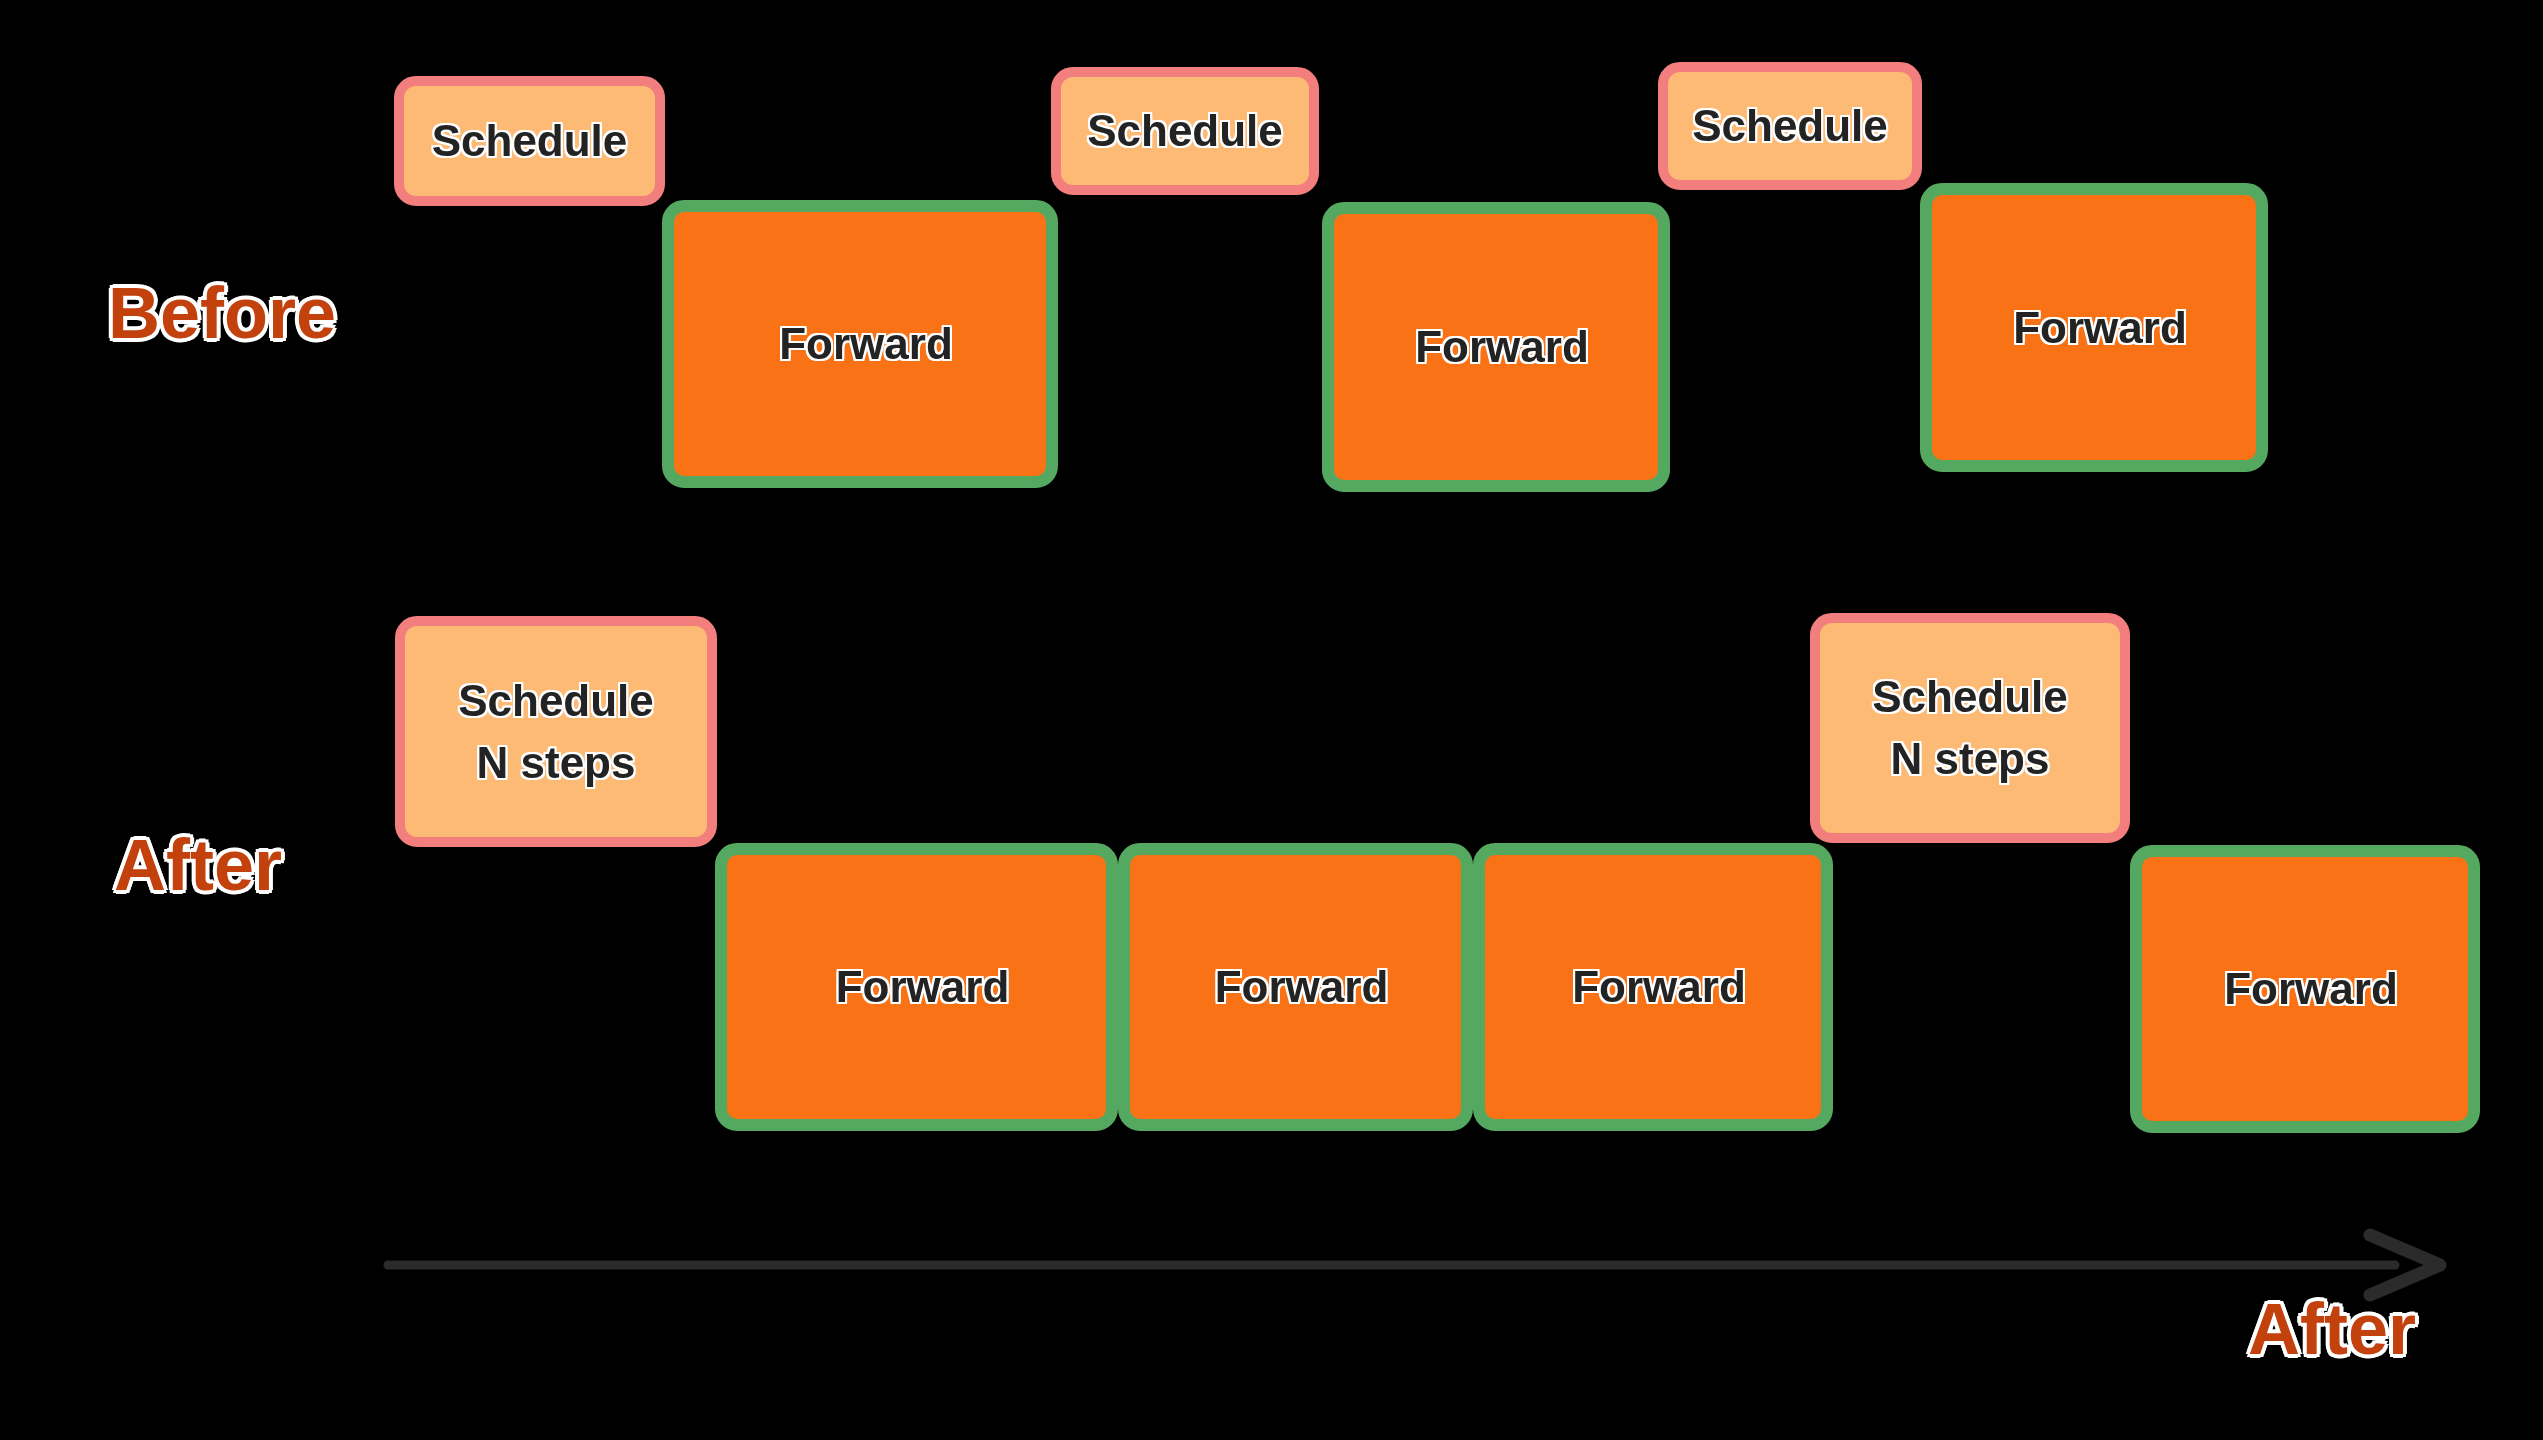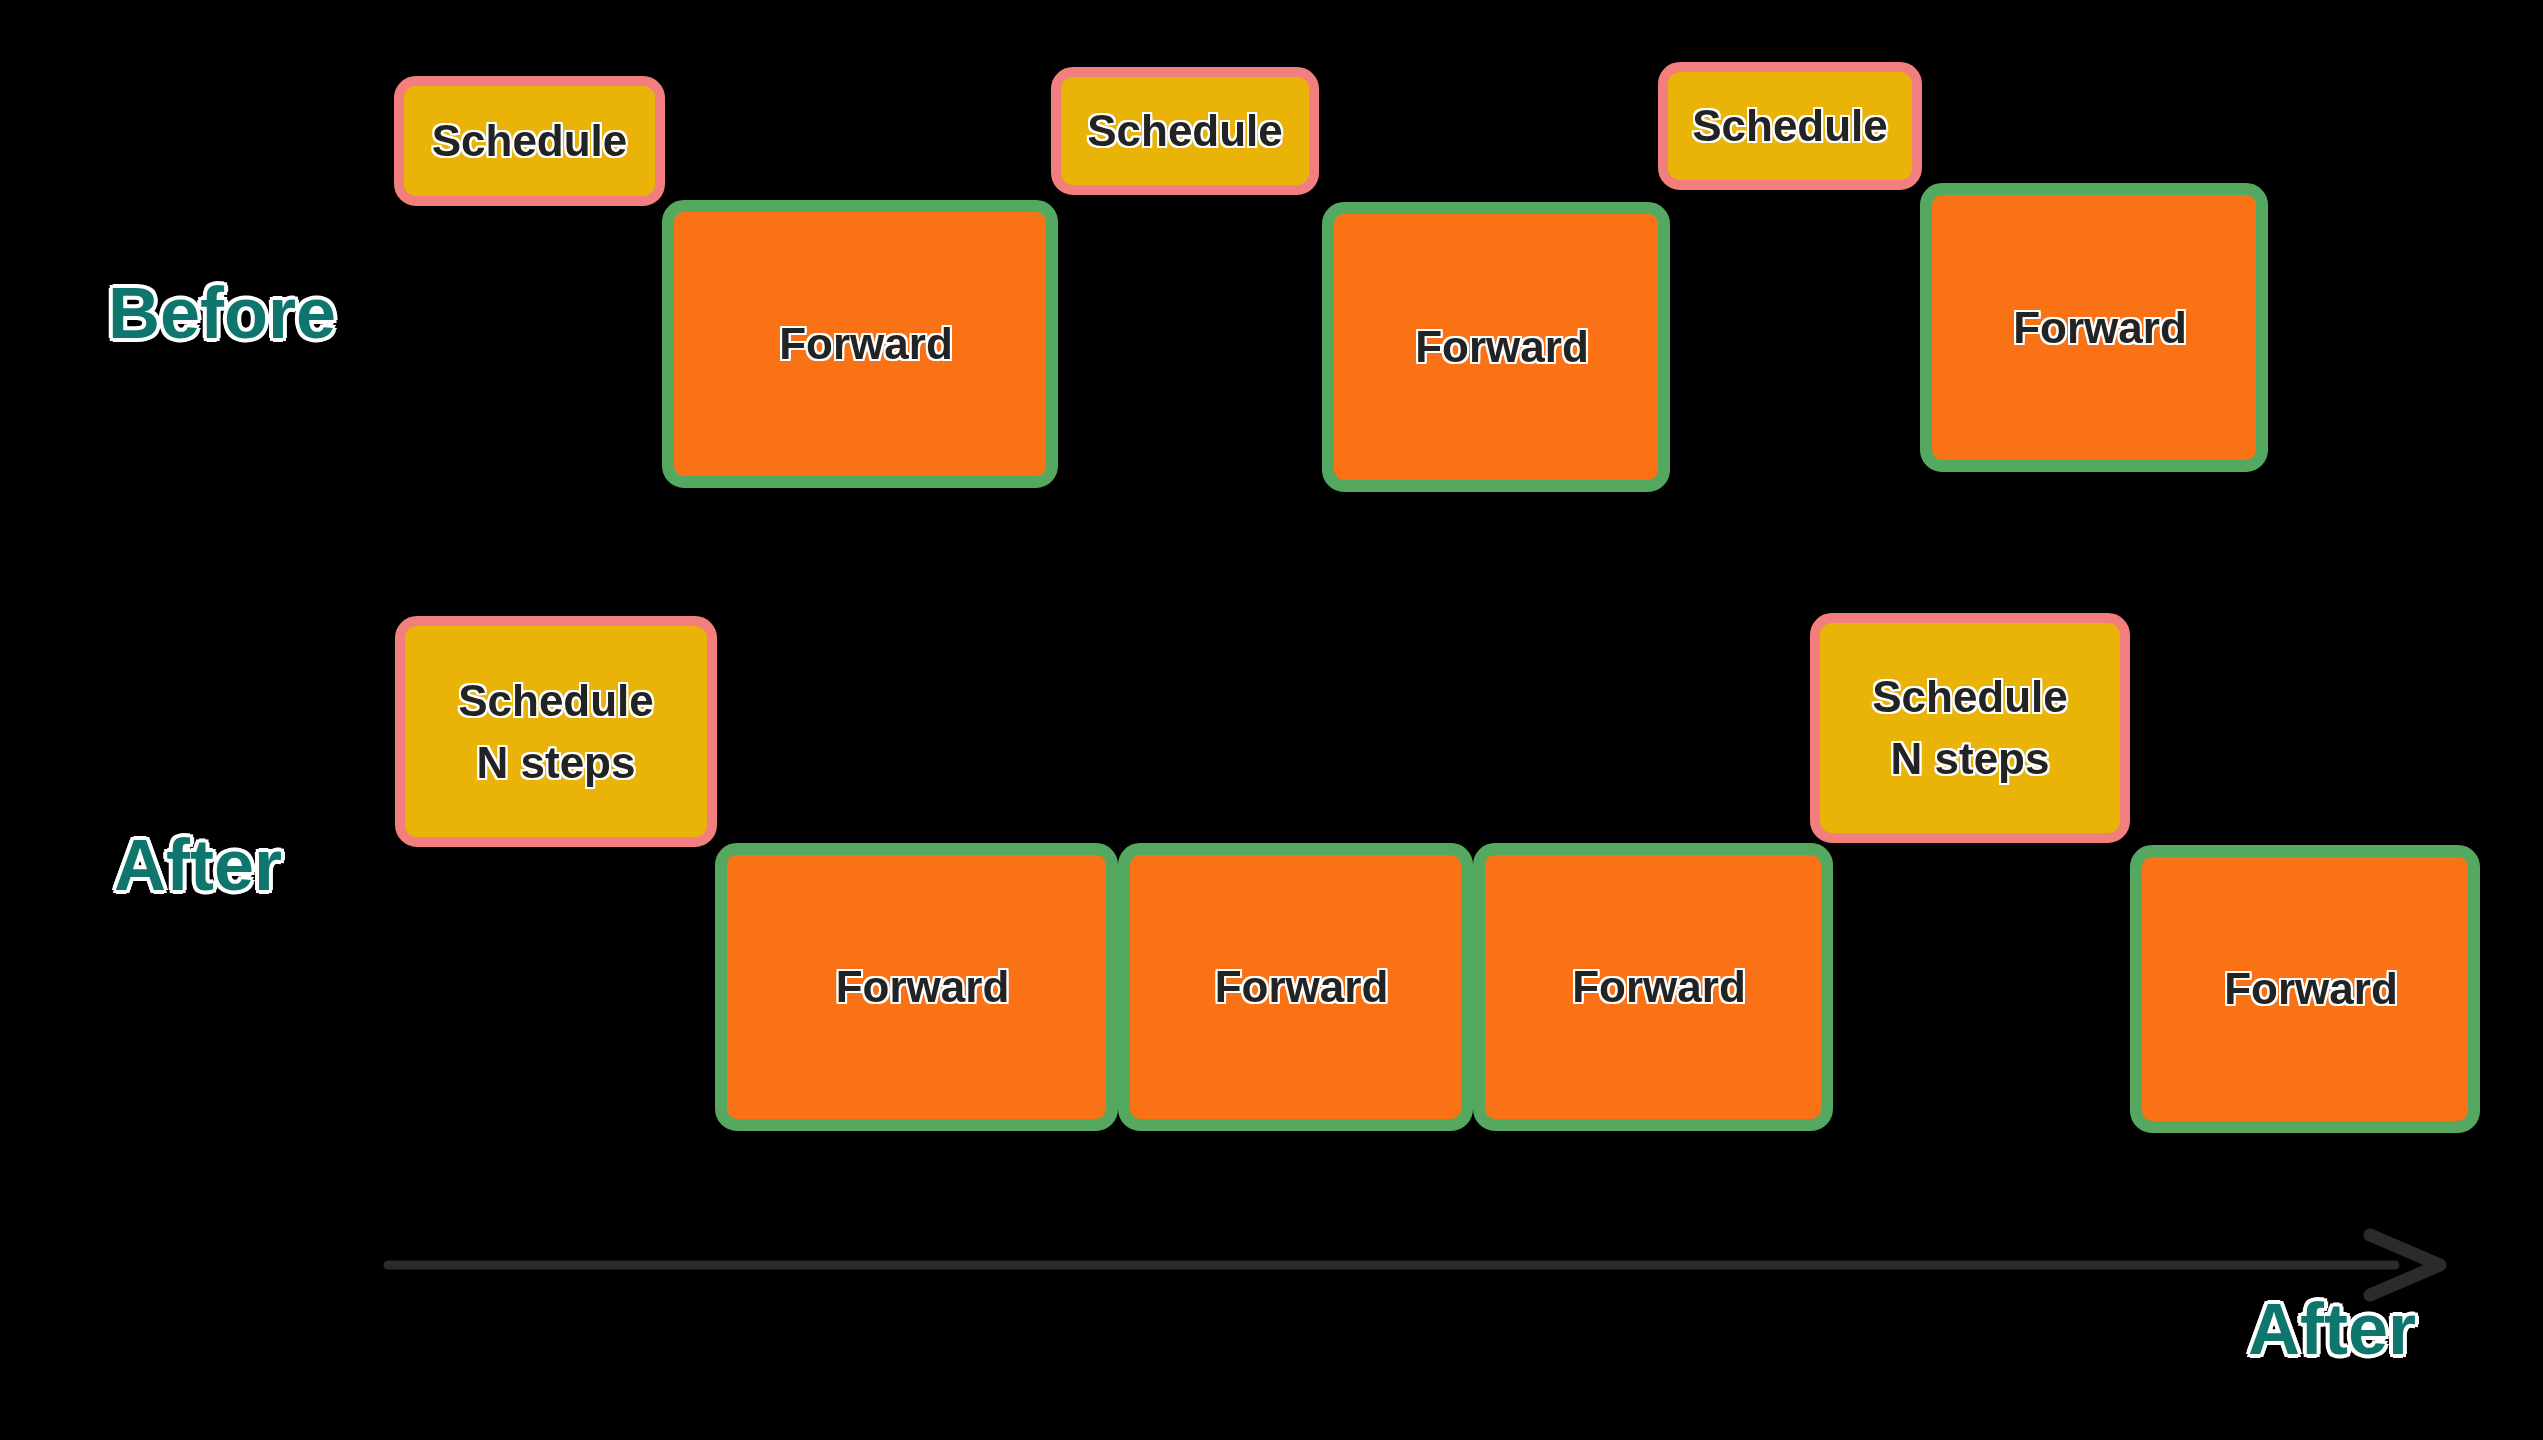--- a/index.html
+++ b/index.html
@@ -17,21 +17,21 @@
   }
   .box {
     position: absolute;
     box-sizing: border-box;
     display: flex;
     align-items: center;
     justify-content: center;
     text-align: center;
   }
   .box.schedule {
-    background: #eab308;
+    background: #fdba74;
     border: 10px solid #f27e7e;
     border-radius: 22px;
   }
   .box.forward {
     background: #f97316;
     border: 12px solid #55a85f;
     border-radius: 22px;
     padding-left: 12px;
   }
   .box-label {
@@ -46,21 +46,21 @@
        0   -2px 0 #ffffff, 0    2px 0 #ffffff;
   }
   .two-line-label {
     display: flex;
     flex-direction: column;
   }
   .row-label {
     position: absolute;
     font-size: 72px;
     font-weight: 700;
-    color: #0f766e;
+    color: #c2410c;
     line-height: 1.05;
     white-space: nowrap;
     text-shadow:
       -4px  0   0 #ffffff, 4px  0   0 #ffffff,
        0   -4px 0 #ffffff, 0    4px 0 #ffffff,
       -3px -3px 0 #ffffff, 3px -3px 0 #ffffff,
       -3px  3px 0 #ffffff, 3px  3px 0 #ffffff;
     padding-left: 42px;
   }
   .time-axis-svg {

